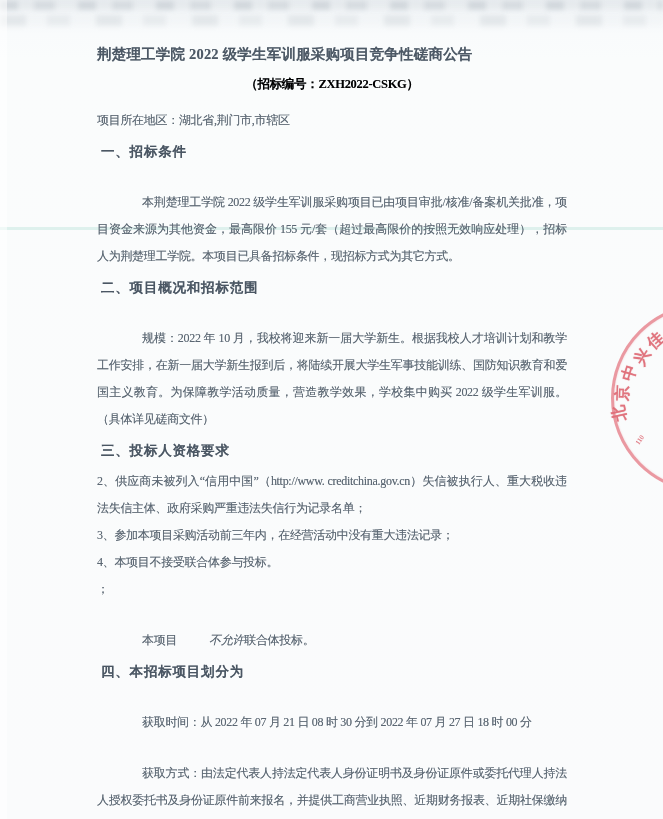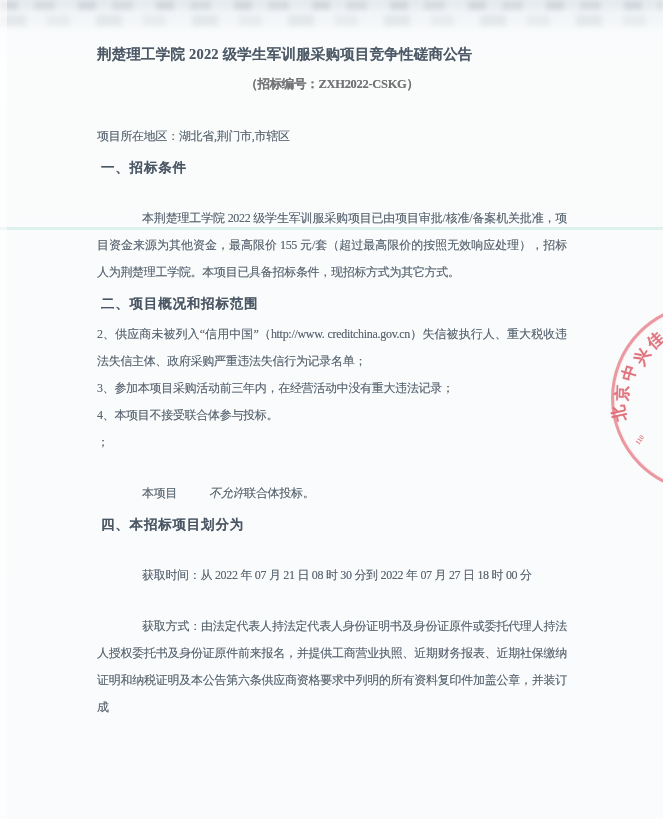--- a/index.html
+++ b/index.html
@@ -16,22 +16,22 @@
     background:repeating-linear-gradient(90deg,rgba(130,142,152,.40) 0 26px,rgba(130,142,152,.06) 26px 47px,rgba(130,142,152,.30) 47px 70px,rgba(130,142,152,.05) 70px 96px);}
   .teal-line{position:absolute;left:0;right:0;top:227px;height:3px;background:rgba(150,212,196,.28);pointer-events:none;}
   .edge-left{position:absolute;left:0;top:0;width:7px;height:100%;background:rgba(255,255,255,.55);pointer-events:none;}
 
   .doc{
     position:absolute;left:97px;top:0;width:470px;
     color:#5b6773;font-size:12px;line-height:27px;letter-spacing:-0.3px;
     text-shadow:0 0 .6px rgba(91,103,115,.55);
   }
   .title{margin:44px 0 0;text-align:left;font-weight:bold;font-size:14.5px;line-height:21px;color:#4d5966;letter-spacing:.2px;}
-  .subtitle{margin-top:10px;text-align:center;font-weight:bold;font-size:12.5px;line-height:19px;color:#737373;}
-  .location{margin-top:29px;}
+  .subtitle{margin-top:10px;text-align:center;font-weight:bold;font-size:12.5px;line-height:19px;color:#000000;}
+  .location{margin-top:13px;}
   h2{margin:4px;font-size:13.5px;line-height:27px;color:#4a5663;letter-spacing:.8px;font-weight:bold;}
   p{margin:0;text-align:justify;}
   p.indent{text-indent:45px;margin-top:24px;}
   .em-italic{font-style:italic;padding-left:32px;}
 
   
   .stamp{position:absolute;left:0;top:0;width:663px;height:819px;pointer-events:none;opacity:.88;}
   .stamp-circle{position:absolute;left:611px;top:303px;width:184px;height:184px;border:3px solid rgba(224,96,108,.72);border-radius:50%;box-shadow:0 0 2px rgba(224,96,108,.35) inset;}
   .stamp-char{position:absolute;color:rgba(219,90,102,.9);font-weight:bold;font-size:16px;letter-spacing:0;text-shadow:0 0 1px rgba(219,90,102,.6);}
   .stamp-digits{position:absolute;color:rgba(219,90,102,.85);font-size:7px;font-weight:bold;}
@@ -46,21 +46,23 @@
 
 <div class="doc">
   <div class="title">荆楚理工学院 2022 级学生军训服采购项目竞争性磋商公告</div>
   <div class="subtitle">（招标编号：ZXH2022-CSKG）</div>
   <div class="location">项目所在地区：湖北省,荆门市,市辖区</div>
 
   <h2>一、招标条件</h2>
   <p class="indent">本荆楚理工学院 2022 级学生军训服采购项目已由项目审批/核准/备案机关批准，项目资金来源为其他资金，最高限价 155 元/套（超过最高限价的按照无效响应处理），招标人为荆楚理工学院。本项目已具备招标条件，现招标方式为其它方式。</p>
 
   <h2>二、项目概况和招标范围</h2>
+  <p class="indent">规模：2022 年 10 月，我校将迎来新一届大学新生。根据我校人才培训计划和教学工作安排，在新一届大学新生报到后，将陆续开展大学生军事技能训练、国防知识教育和爱国主义教育。为保障教学活动质量，营造教学效果，学校集中购买 2022 级学生军训服。（具体详见磋商文件）</p>
 
+  <h2>三、投标人资格要求</h2>
   <p>2、供应商未被列入“信用中国”（http://www. creditchina.gov.cn）失信被执行人、重大税收违法失信主体、政府采购严重违法失信行为记录名单；</p>
   <p>3、参加本项目采购活动前三年内，在经营活动中没有重大违法记录；</p>
   <p>4、本项目不接受联合体参与投标。</p>
   <p>；</p>
   <p class="indent"><span>本项目</span><span class="em-italic">不允许</span><span>联合体投标。</span></p>
 
   <h2>四、本招标项目划分为</h2>
   <p class="indent">获取时间：从 2022 年 07 月 21 日 08 时 30 分到 2022 年 07 月 27 日 18 时 00 分</p>
   <p class="indent">获取方式：由法定代表人持法定代表人身份证明书及身份证原件或委托代理人持法人授权委托书及身份证原件前来报名，并提供工商营业执照、近期财务报表、近期社保缴纳证明和纳税证明及本公告第六条供应商资格要求中列明的所有资料复印件加盖公章，并装订成</p>
 </div>

